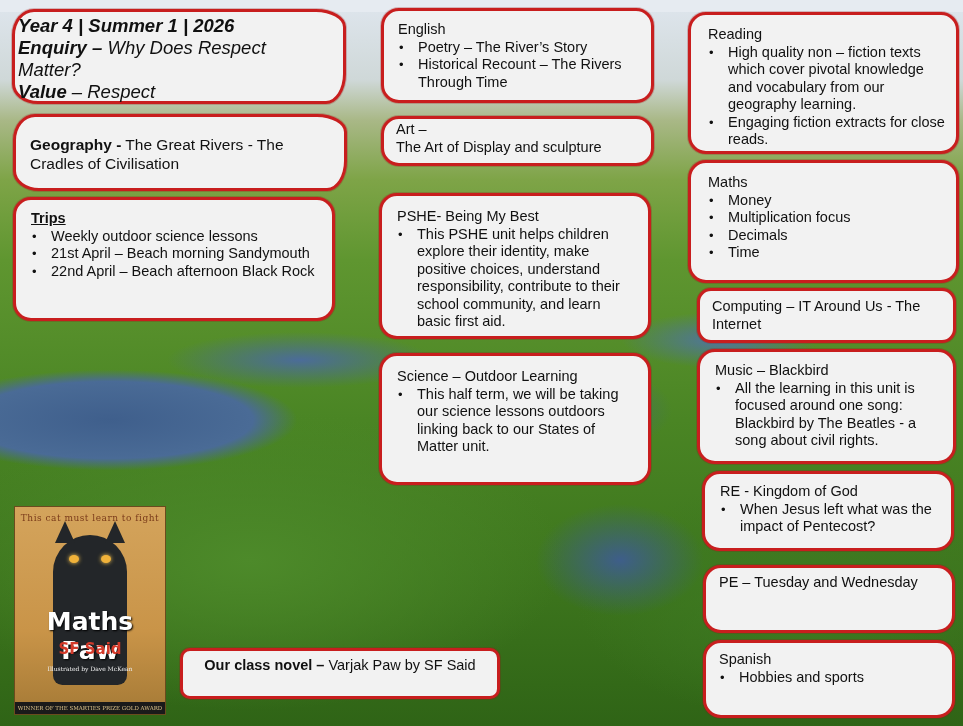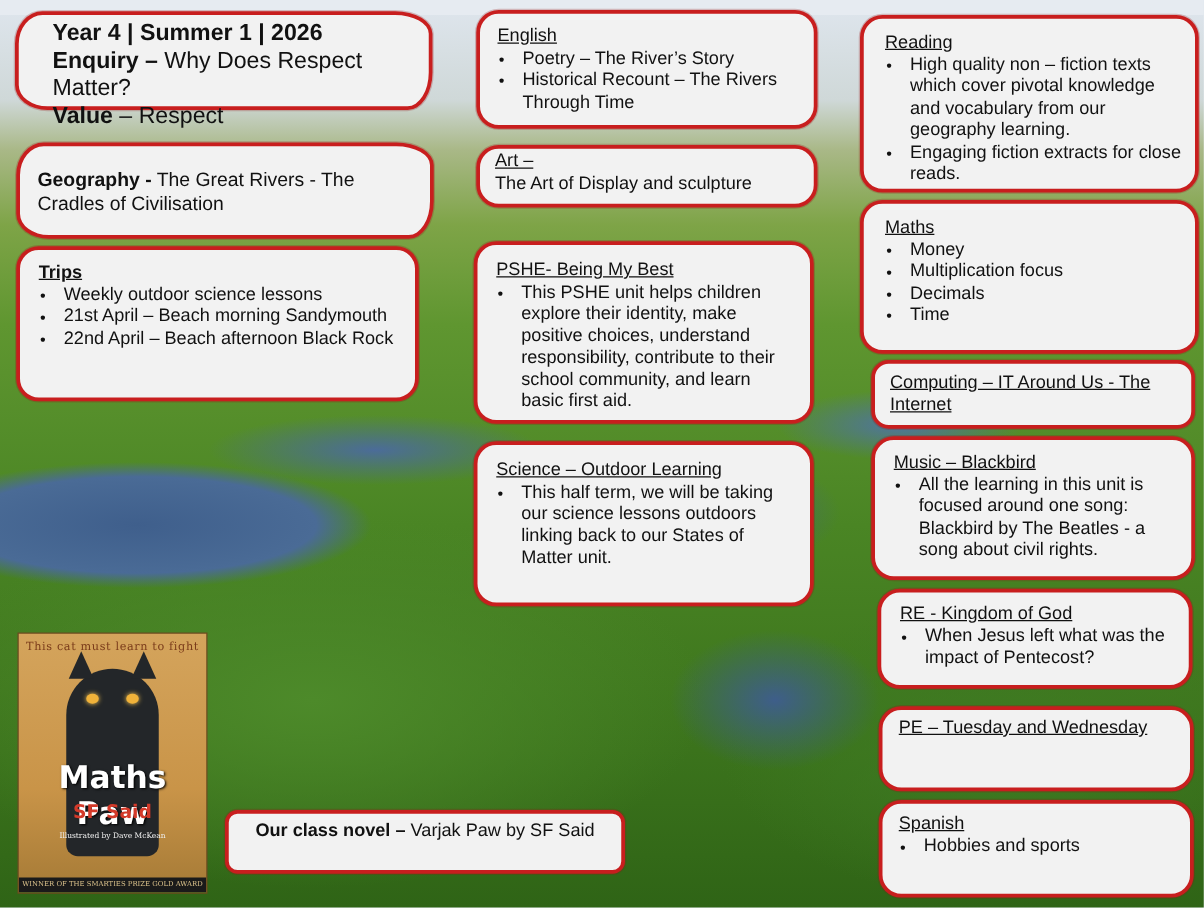--- a/index.html
+++ b/index.html
@@ -25,21 +25,21 @@
   .card {
     position:absolute; box-sizing:border-box;
     background:#f2f2f2;
     border:3px solid #c81e1e;
     border-radius:18px;
     font-size:14.5px; line-height:17.5px;
     padding:4px 10px 6px 12px;
     box-shadow: 0 0 0 1px rgba(150,20,20,0.25);
   }
   .wavy { border-radius:22px 30px 20px 26px / 26px 18px 30px 20px; }
-  .hdr { text-decoration:underline; font-weight:normal; }
+  .hdr { font-weight:normal; }
   .hdr-b { text-decoration:underline; font-weight:bold; }
   ul { margin:0; padding:0 0 0 20px; list-style:none; }
   li { position:relative; }
   li::before { content:"•"; position:absolute; left:-19px; top:0; font-size:13px; }
   .big { font-size:18.5px; line-height:22px; }
   .b { font-weight:bold; }
   .center { text-align:center; }
   .book {
     position:absolute; left:15px; top:507px; width:150px; height:207px;
     background: linear-gradient(180deg, #d4a45c 0%, #c99448 60%, #a57a36 100%);
@@ -58,21 +58,21 @@
   .book .illus { position:absolute; top:158px; width:100%; text-align:center; color:#eee; font-size:6px; line-height:7px; font-family:"DejaVu Serif", serif; }
   .book .award { position:absolute; bottom:0; left:0; width:100%; height:12px; background:#1a1a1a; color:#d9c08a; font-size:5.5px; line-height:12px; text-align:center; font-family:"DejaVu Serif", serif; }
 </style>
 </head>
 <body>
 
 <div class="bg">
   <div class="sky"></div>
 </div>
 
-<div class="card wavy" style="left:12px; top:9px; width:334px; height:79px; padding:3px 10px 2px 27px;">
+<div class="card wavy" style="left:12px; top:9px; width:334px; height:95px; padding:3px 10px 2px 3px;font-style:italic;">
   <div class="big b">Year 4 | Summer 1 | 2026</div>
   <div class="big"><span class="b">Enquiry –</span><span> Why Does Respect Matter?</span></div>
   <div class="big"><span class="b">Value</span><span> –  Respect</span></div>
 </div>
 
 <div class="card wavy" style="left:13px; top:114px; width:334px; height:77px; padding:18px 10px 4px 14px; font-size:15.5px; line-height:19px;">
   <span class="b">Geography -</span><span> The Great Rivers - The Cradles of Civilisation</span>
 </div>
 
 <div class="card" style="left:13px; top:197px; width:322px; height:124px; padding:10px 10px 4px 15px;">

